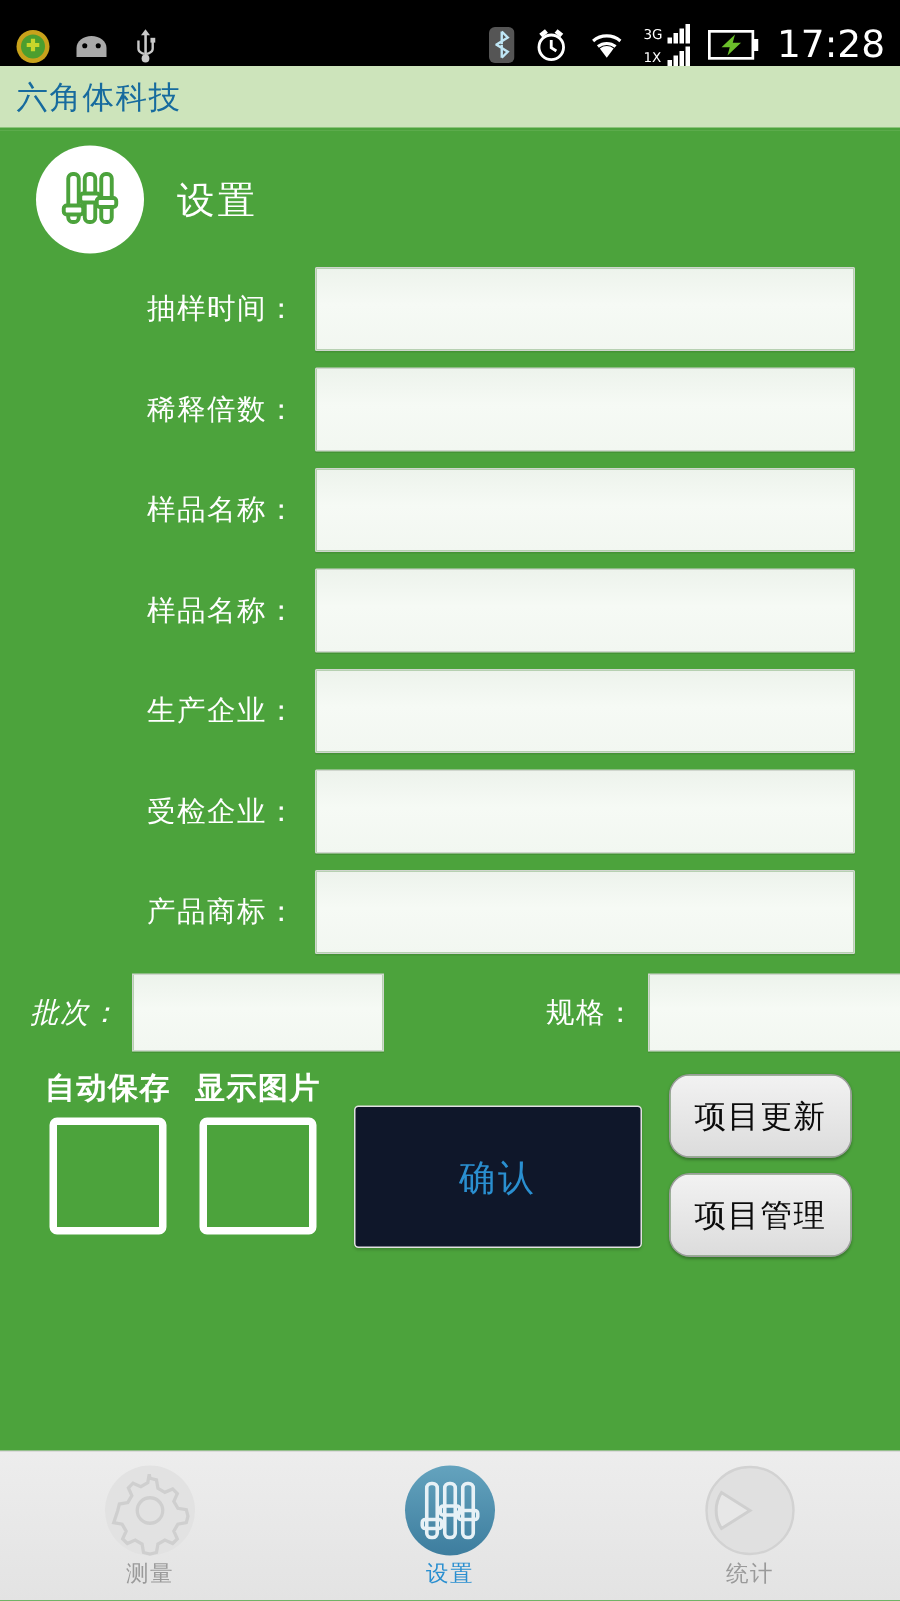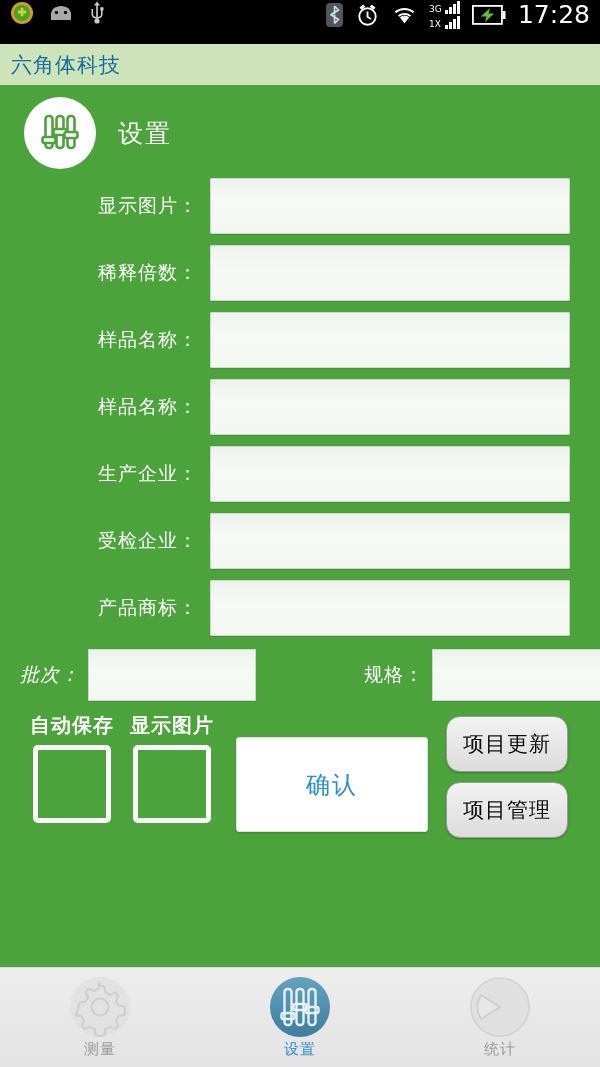--- a/index.html
+++ b/index.html
@@ -6,21 +6,21 @@
   html, body {
     width: 600px; height: 1067px;
     font-family: "DejaVu Sans", "Liberation Sans", sans-serif;
     overflow: hidden; background: #4CA33C;
   }
   #app { position: relative; width: 600px; height: 1067px; overflow: hidden; }
 
   
   .statusbar {
     position: absolute; top: 0; left: 0; width: 600px; height: 44px;
-    background: #000; display: flex; align-items: flex-start; padding: 0 10px;
+    background: #000; display: flex; align-items: flex-end; padding: 0 10px;
   }
   .sb-left { display: flex; align-items: center; gap: 14px; }
   .sb-right { margin-left: auto; display: flex; align-items: center; gap: 12px; }
   .sb-ico { display: block; }
   .sb-clock {
     color: #fff; font-size: 25px; letter-spacing: 0px;
     font-family: "DejaVu Sans", "Liberation Sans", sans-serif;
   }
   .sigwrap { display:flex; flex-direction:column; justify-content:center; gap:2px; }
   .sigrow { display:flex; align-items:flex-end; gap:3px; }
@@ -84,21 +84,21 @@
   .bottom-area { position: relative; height: 120px; margin-top: 8px; }
   .chk-group { position:absolute; left: 30px; top: 0; display: flex; gap: 16px; }
   .chk-item { display: flex; flex-direction: column; align-items: center; font-weight: bold; }
   .chk-label { color: #fff; font-size: 20px; letter-spacing: 1px; margin-bottom: 6px; }
   .chk-box {
     width: 78px; height: 78px; border: 5px solid #fff; border-radius: 5px;
     background: transparent;
   }
   .confirm-btn {
     position: absolute; left: 236px; top: 25px; width: 192px; height: 95px;
-    background: #ffffff; border: 1px solid #E2E2E2; border-radius: 3px;
+    background: #0f172a; border: 1px solid #E2E2E2; border-radius: 3px;
     display: flex; align-items: center; justify-content: center;
     color: #2A8FD0; font-size: 24px; letter-spacing: 2px;
     box-shadow: 0 1px 2px rgba(0,0,0,0.18);
   }
   .side-btns { position: absolute; right: 32px; top: 4px; width: 122px; }
   .side-btn {
     width: 122px; height: 56px; margin-bottom: 10px;
     background: linear-gradient(#F2F2F2, #DCDCDC);
     border: 1px solid #9C9C9C; border-radius: 14px;
     display: flex; align-items: center; justify-content: center;
@@ -208,21 +208,21 @@
             <rect x="16.5" y="19" width="13" height="6" rx="2" fill="#fff"></rect>
             <rect x="27.5" y="22" width="13" height="6" rx="2" fill="#fff"></rect>
           </g>
         </svg>
       </div>
       <span class="head-title">设置</span>
     </div>
 
     <div>
       <div class="field-row">
-        <span class="field-label">显示图片：</span>
+        <span class="field-label">抽样时间：</span>
         <div class="field-input"></div>
       </div>
       <div class="field-row">
         <span class="field-label">稀释倍数：</span>
         <div class="field-input"></div>
       </div>
       <div class="field-row">
         <span class="field-label">样品名称：</span>
         <div class="field-input"></div>
       </div>

